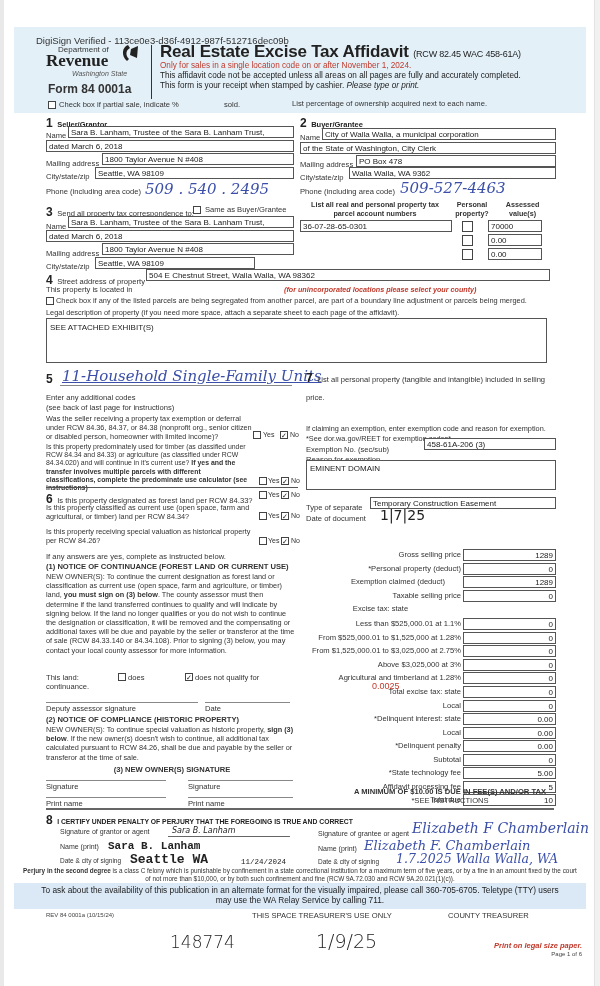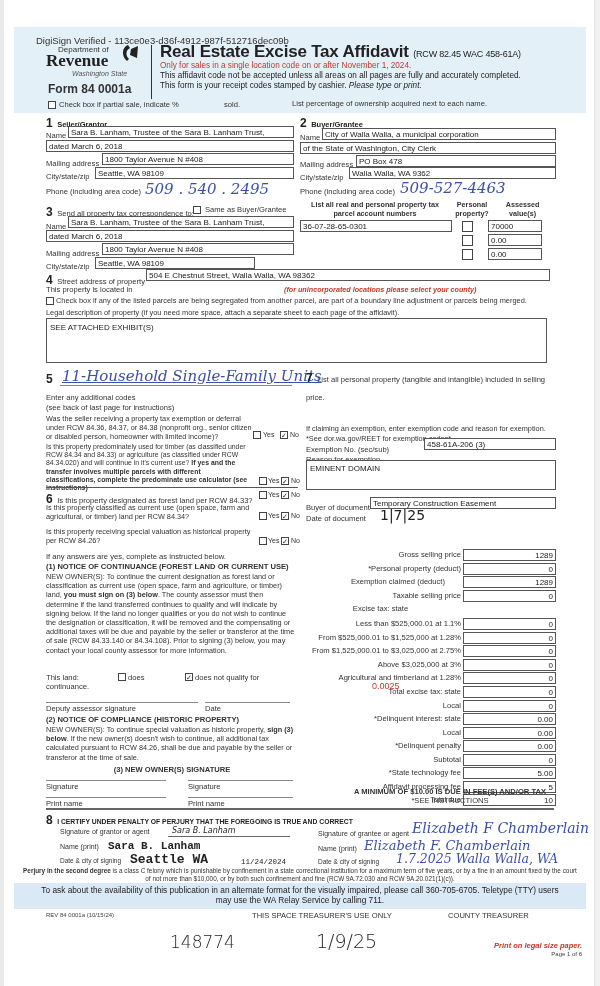--- a/index.html
+++ b/index.html
@@ -49,21 +49,21 @@
 <svg class="abs logo" viewBox="0 0 22 22">
   <path d="M10 3 C4 5 3 14 9 19 L11 17 C7 13 8 8 12 6 Z" fill="#222"></path>
   <path d="M13 7 L20 4 L19 16 L12 13 Z" fill="#222"></path>
 </svg>
 <div class="abs wastate">Washington State</div>
 <div class="abs formno">Form 84 0001a</div>
 <div class="abs vbar"></div>
 <div class="abs title"><span>Real Estate Excise Tax Affidavit</span> <small>(RCW 82.45 WAC 458-61A)</small></div>
 <div class="abs redline">Only for sales in a single location code on or after November 1, 2024.</div>
 <div class="abs hline" style="left:160px;top:71px;">This affidavit code not be accepted unless all areas on all pages are fully and accurately completed.</div>
-<div class="abs hline" style="left:160px;top:81px;"><span>This form is your receipt codes stamped by cashier.</span> <i>Please type or print.</i></div>
+<div class="abs hline" style="left:160px;top:81px;"><span>This form is your receipt when stamped by cashier.</span> <i>Please type or print.</i></div>
 <div class="cb" style="left:48px;top:101px;"></div>
 <div class="abs txt" style="left:59px;top:100px;">Check box if partial sale, indicate %</div>
 <div class="abs txt" style="left:224px;top:100px;">sold.</div>
 <div class="abs txt" style="left:292px;top:99px;">List percentage of ownership acquired next to each name.</div>
 
 <div class="abs" style="left:46px;top:113px;"><span class="secnum">1</span> <span class="sechead">Seller/Grantor</span></div>
 <div class="abs txt" style="left:46px;top:131px;">Name</div>
 <div class="field" style="left:68px;top:126px;width:226px;">Sara B. Lanham, Trustee of the Sara B. Lanham Trust,</div>
 <div class="field" style="left:46px;top:140px;width:248px;">dated March 6, 2018</div>
 <div class="abs txt" style="left:46px;top:159px;">Mailing address</div>
@@ -177,21 +177,21 @@
 <div class="rule" style="left:188px;top:797px;width:105px;background:#888;"></div>
 <div class="abs txt" style="left:46px;top:799px;">Print name</div>
 <div class="abs txt" style="left:188px;top:799px;">Print name</div>
 
 <div class="abs" style="left:306px;top:368px;width:250px;"><span class="secnum">7</span> <span class="txt" style="line-height:12px;">List all personal property (tangible and intangible) included in selling price.</span></div>
 <div class="abs txt" style="left:306px;top:424px;width:250px;line-height:9.5px;font-size:7.3px;">If claiming an exemption, enter exemption code and reason for exemption. *See dor.wa.gov/REET for exemption codes*</div>
 <div class="abs txt" style="left:306px;top:445px;">Exemption No. (sec/sub)</div>
 <div class="field" style="left:424px;top:438px;width:132px;">458-61A-206 (3)</div>
 <div class="abs txt" style="left:306px;top:455px;">Reason for exemption</div>
 <div class="field" style="left:306px;top:460px;width:250px;height:30px;line-height:12px;padding:2px 3px;">EMINENT DOMAIN</div>
-<div class="abs txt" style="left:306px;top:503px;">Buyer of document</div>
+<div class="abs txt" style="left:306px;top:503px;">Type of separate</div>
 <div class="field" style="left:370px;top:497px;width:186px;">Temporary Construction Easement</div>
 <div class="abs txt" style="left:306px;top:514px;">Date of document</div>
 <div class="abs hand-black" style="left:380px;top:507px;font-size:14px;">1|7|25</div>
 
 <div id="tax-table">
     <div class="abs txt" style="left: 300px; top: 604px; width: 161px; text-align: center;">Excise tax: state</div>
     <div>
       <div class="abs txt right" style="left: 300px; top: 550px; width: 161px;">Gross selling price</div>
       <div class="field r" style="left: 463px; top: 549px; width: 93px;">1289</div>
     </div>

